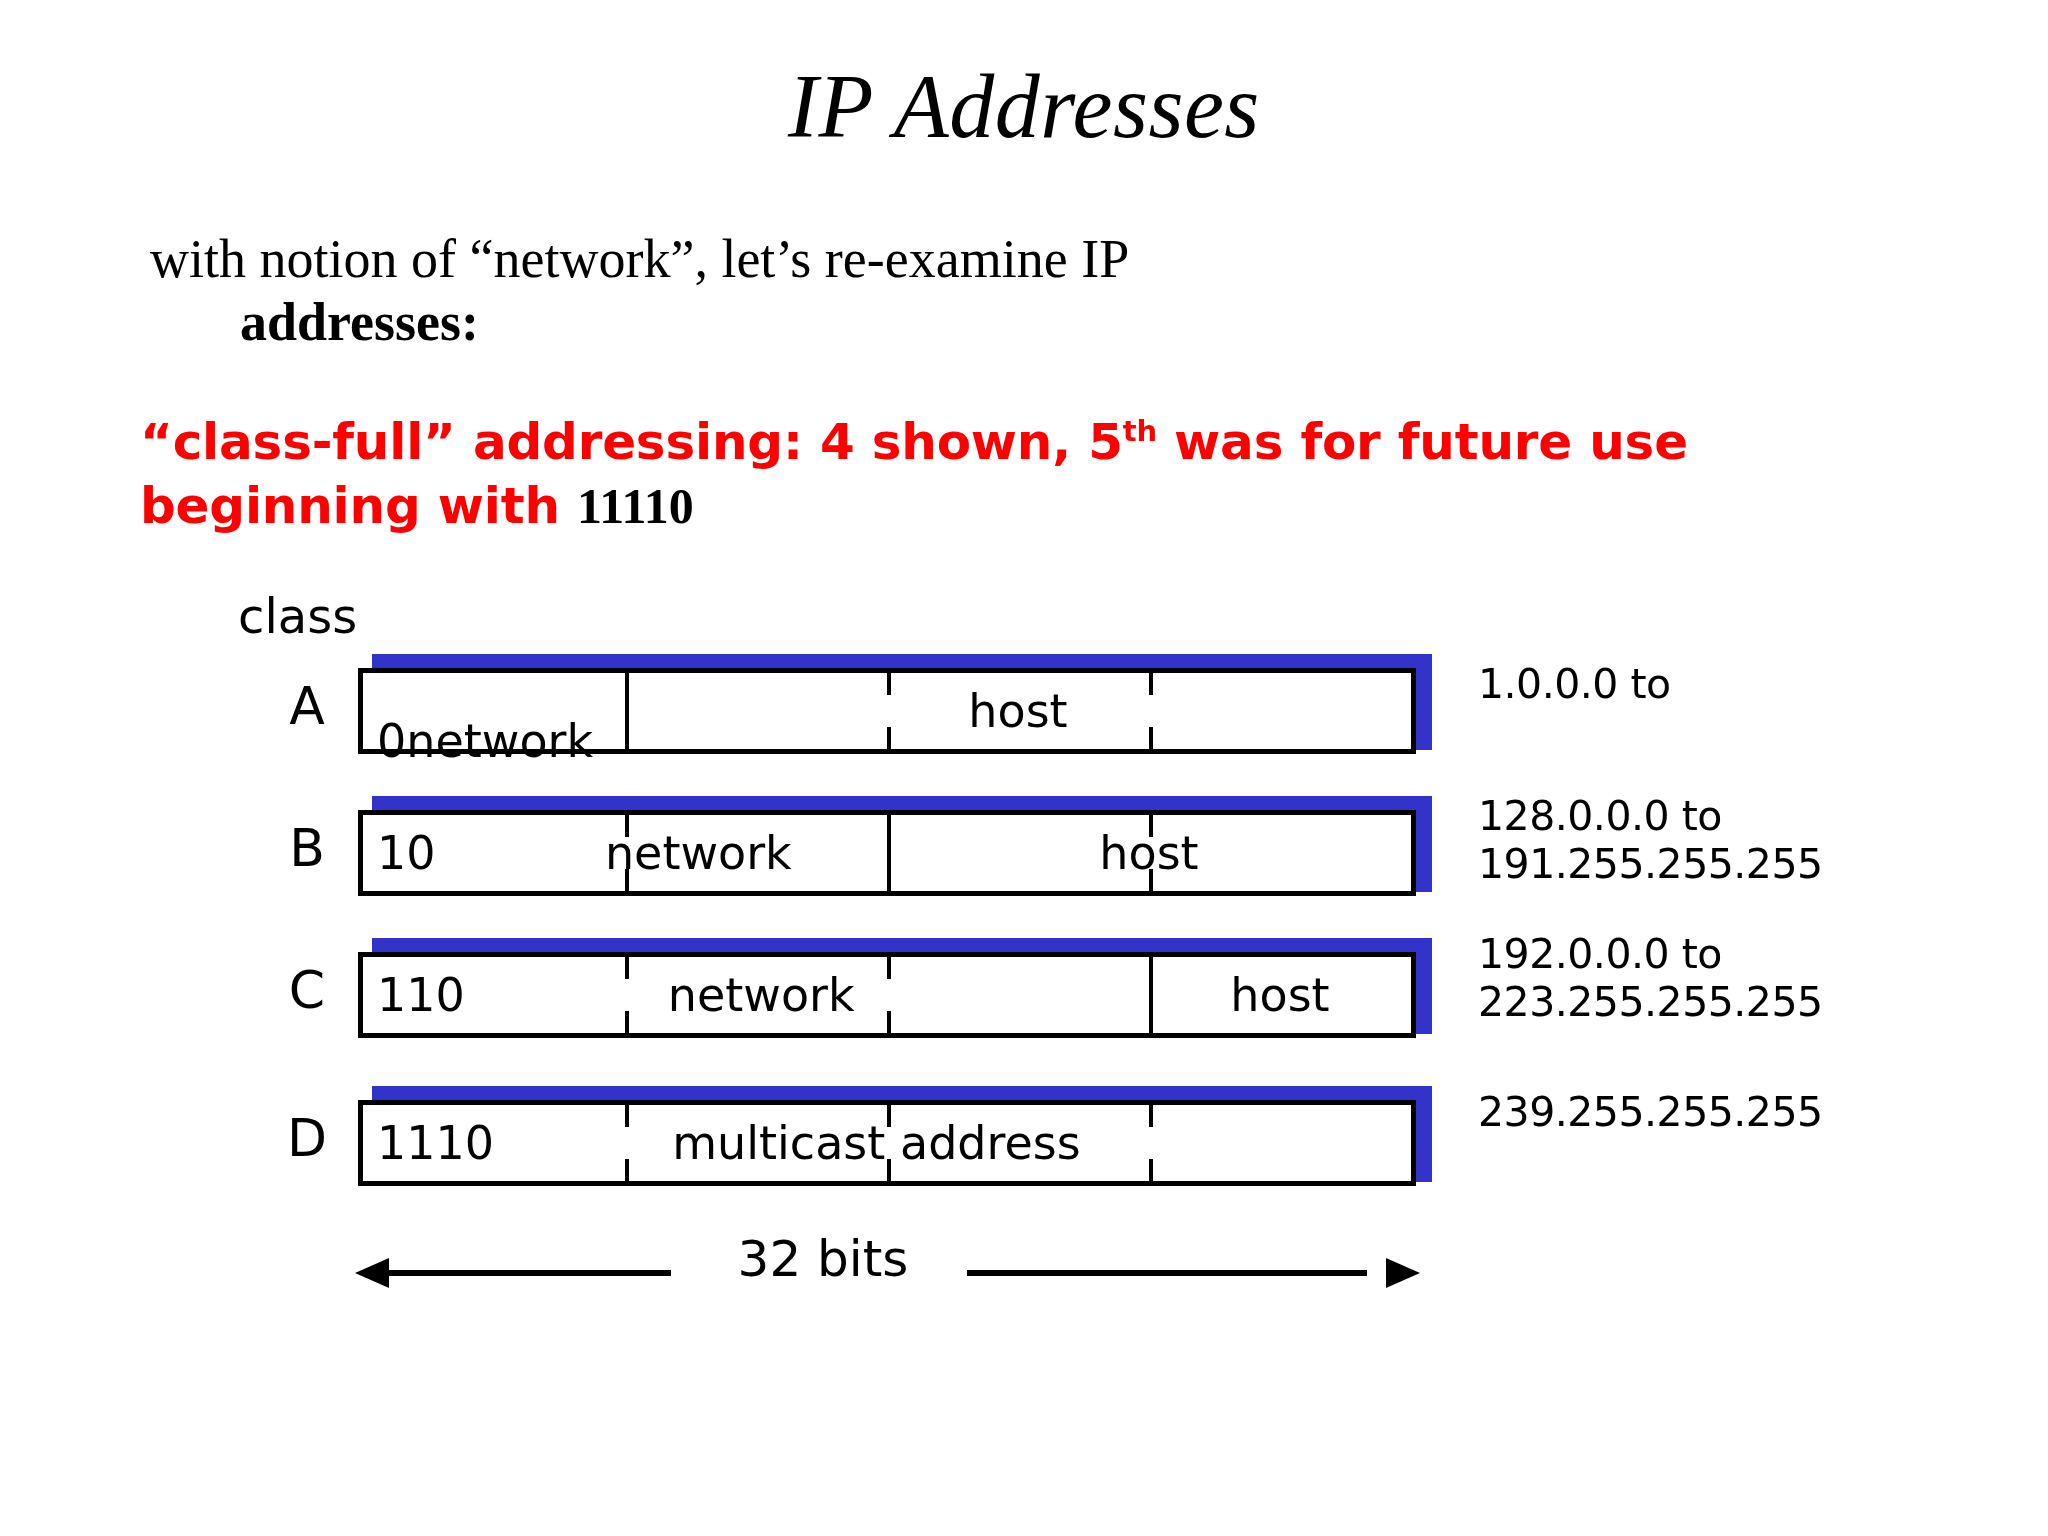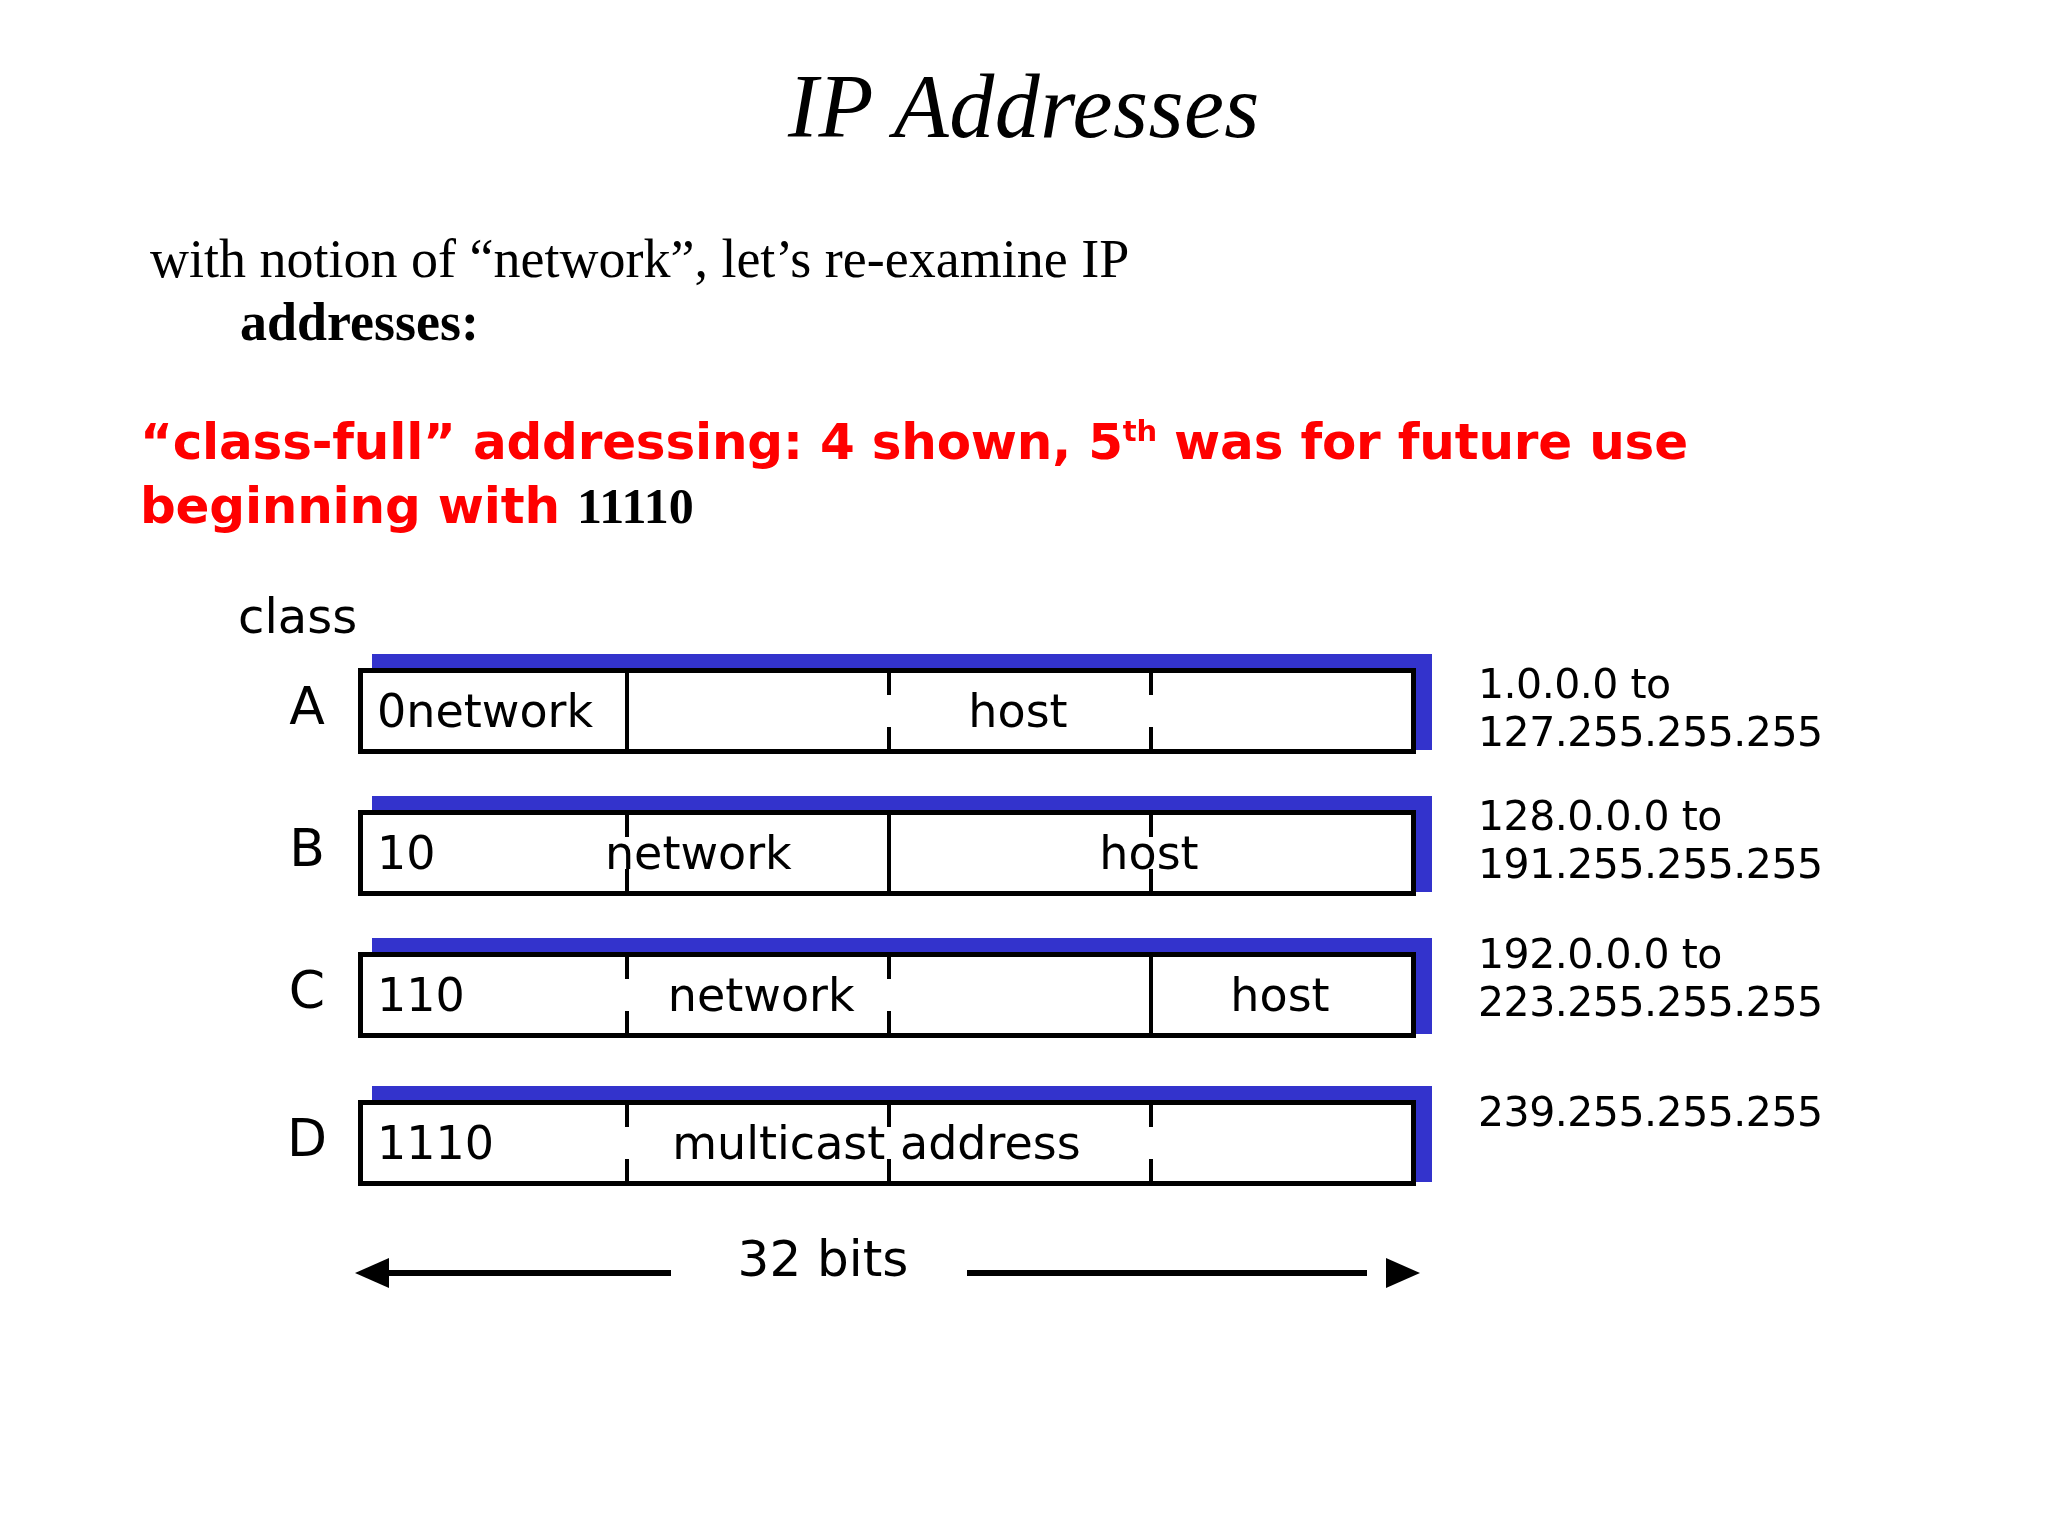--- a/index.html
+++ b/index.html
@@ -231,26 +231,25 @@
 
   <div class="class-row" style="top:668px;">
     <div class="class-letter">A</div>
     <div class="shadow-bar"></div>
     <div class="bitbox">
       <div class="divider" style="left:25%;"></div>
       <div class="tick top" style="left:50%;"></div>
       <div class="tick bottom" style="left:50%;"></div>
       <div class="tick top" style="left:75%;"></div>
       <div class="tick bottom" style="left:75%;"></div>
-      <div class="field-label left" style="left:0; width:25%;">0network</div>
+      <div class="field-label left" style="left:0; width:25%;margin-top:30px;">0network</div>
       <div class="field-label center" style="left:25%; width:75%;">host</div>
     </div>
     <div class="range" style="top:-8px;">
       <div>1.0.0.0 to</div>
-      <div>127.255.255.255</div>
     </div>
   </div>
 
   <div class="class-row" style="top:810px;">
     <div class="class-letter">B</div>
     <div class="shadow-bar"></div>
     <div class="bitbox">
       <div class="tick top" style="left:25%;"></div>
       <div class="tick bottom" style="left:25%;"></div>
       <div class="divider" style="left:50%;"></div>

